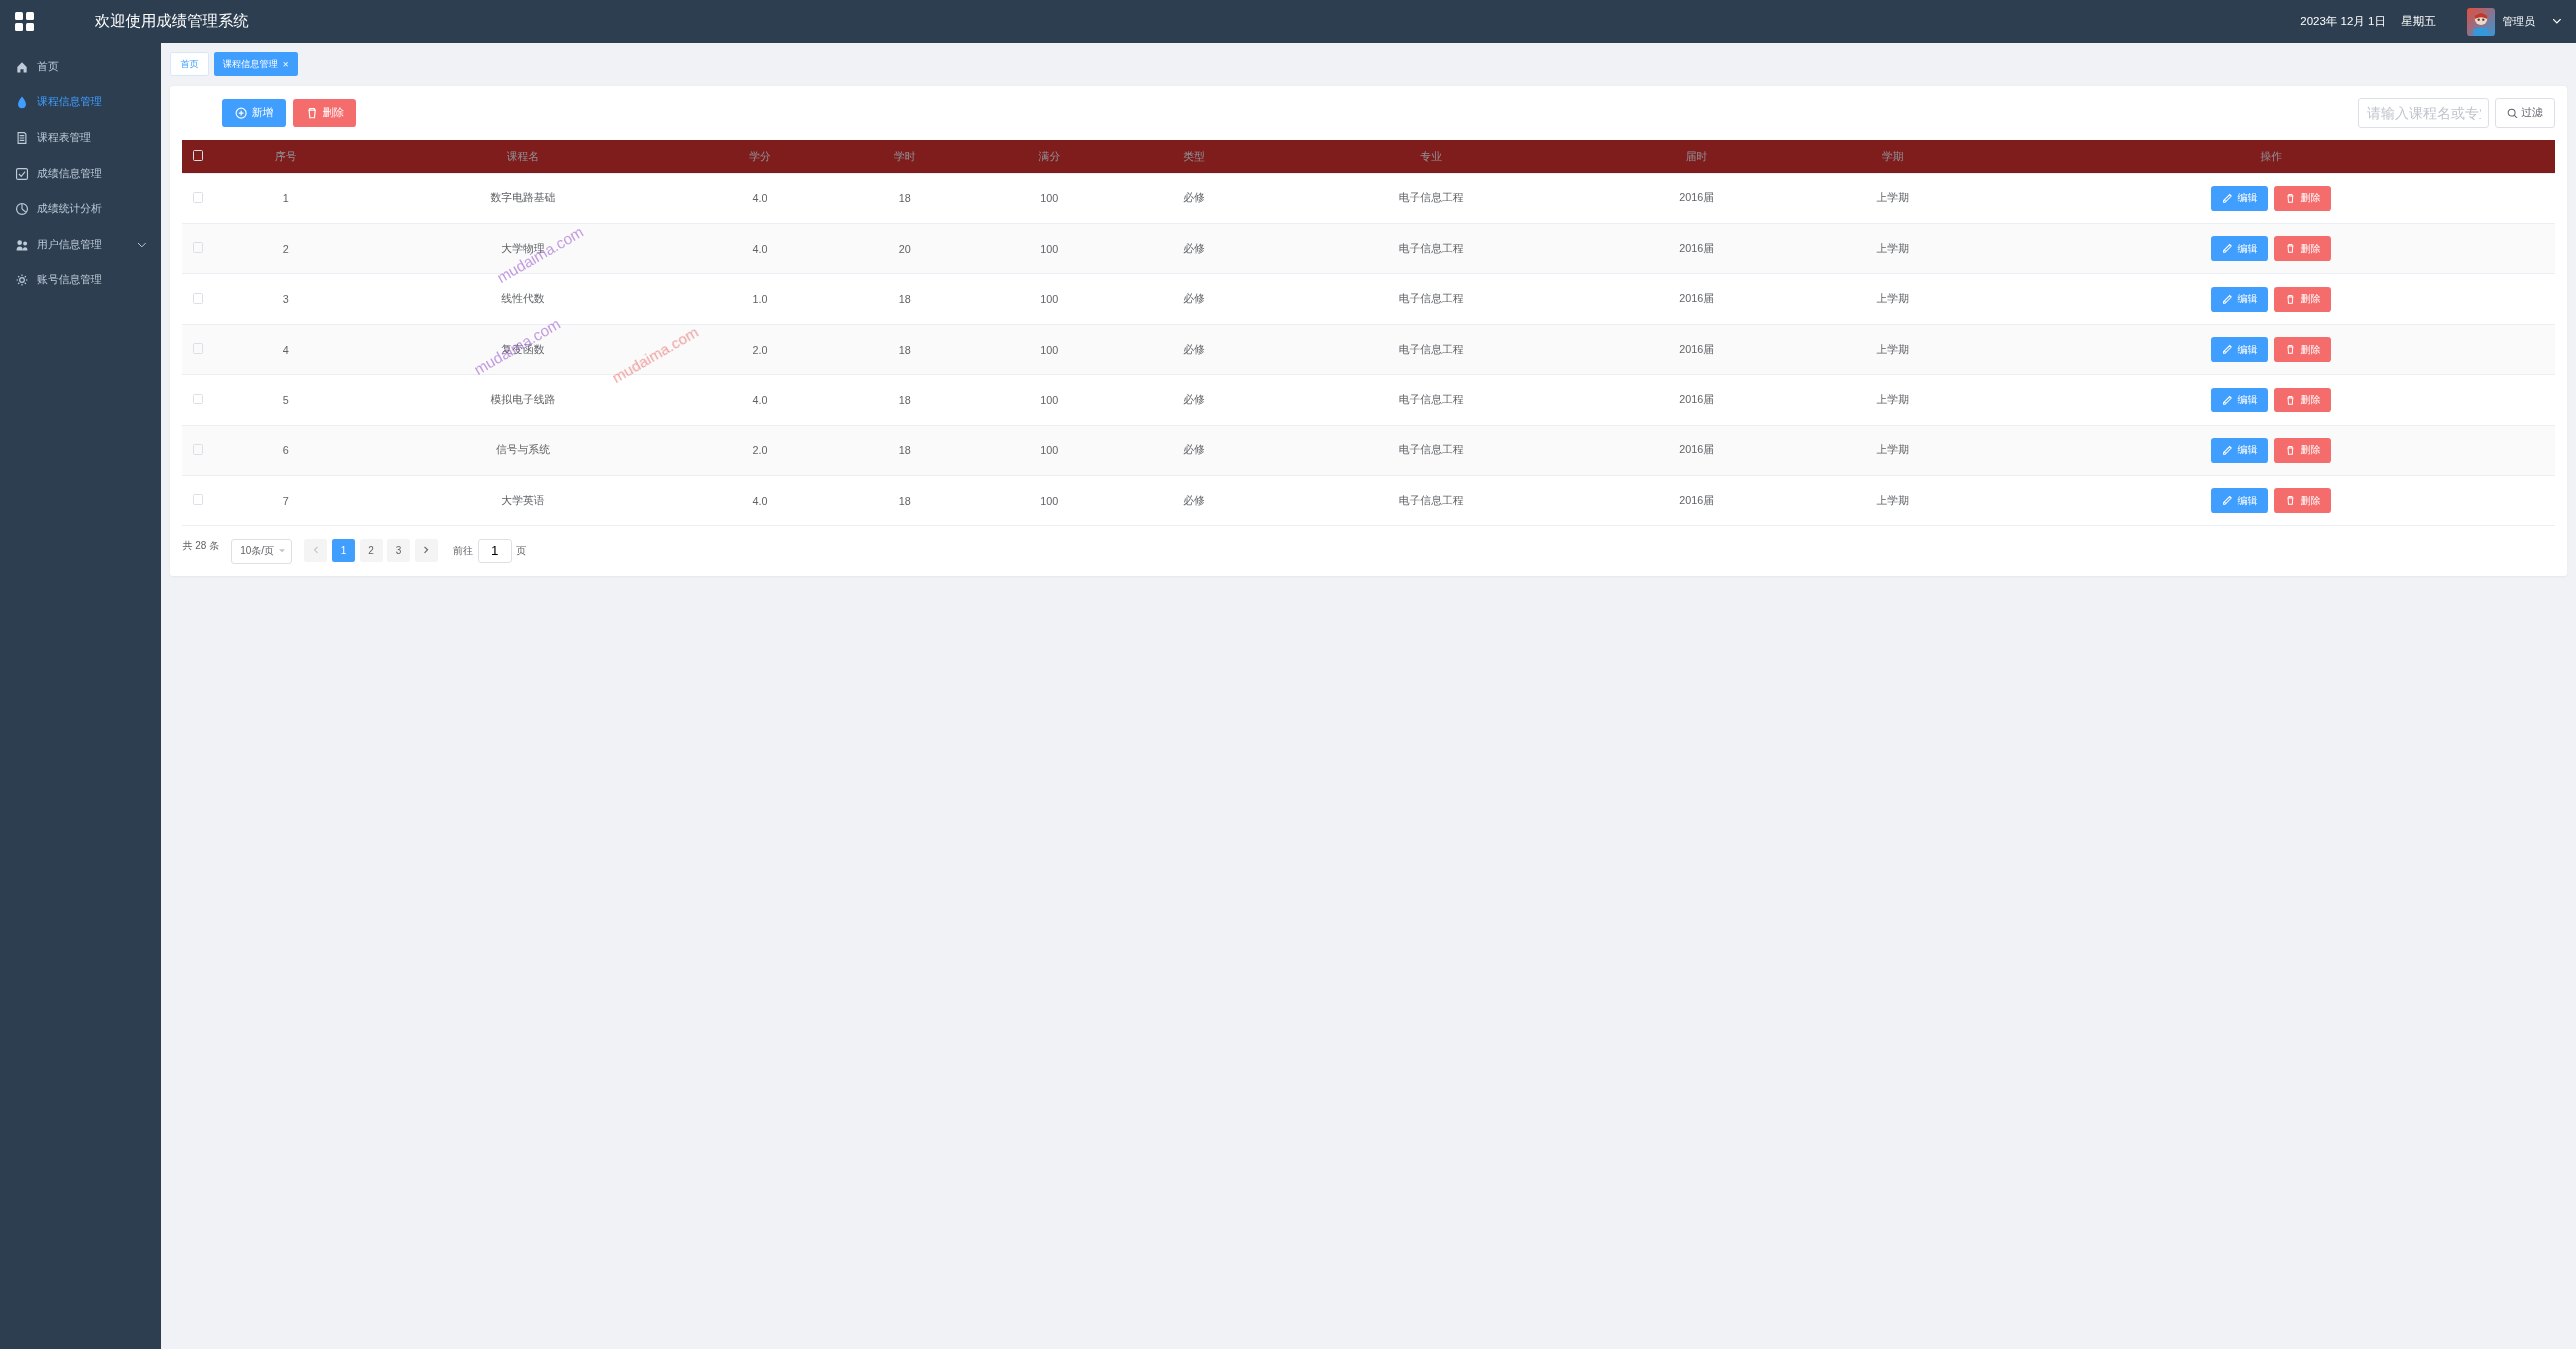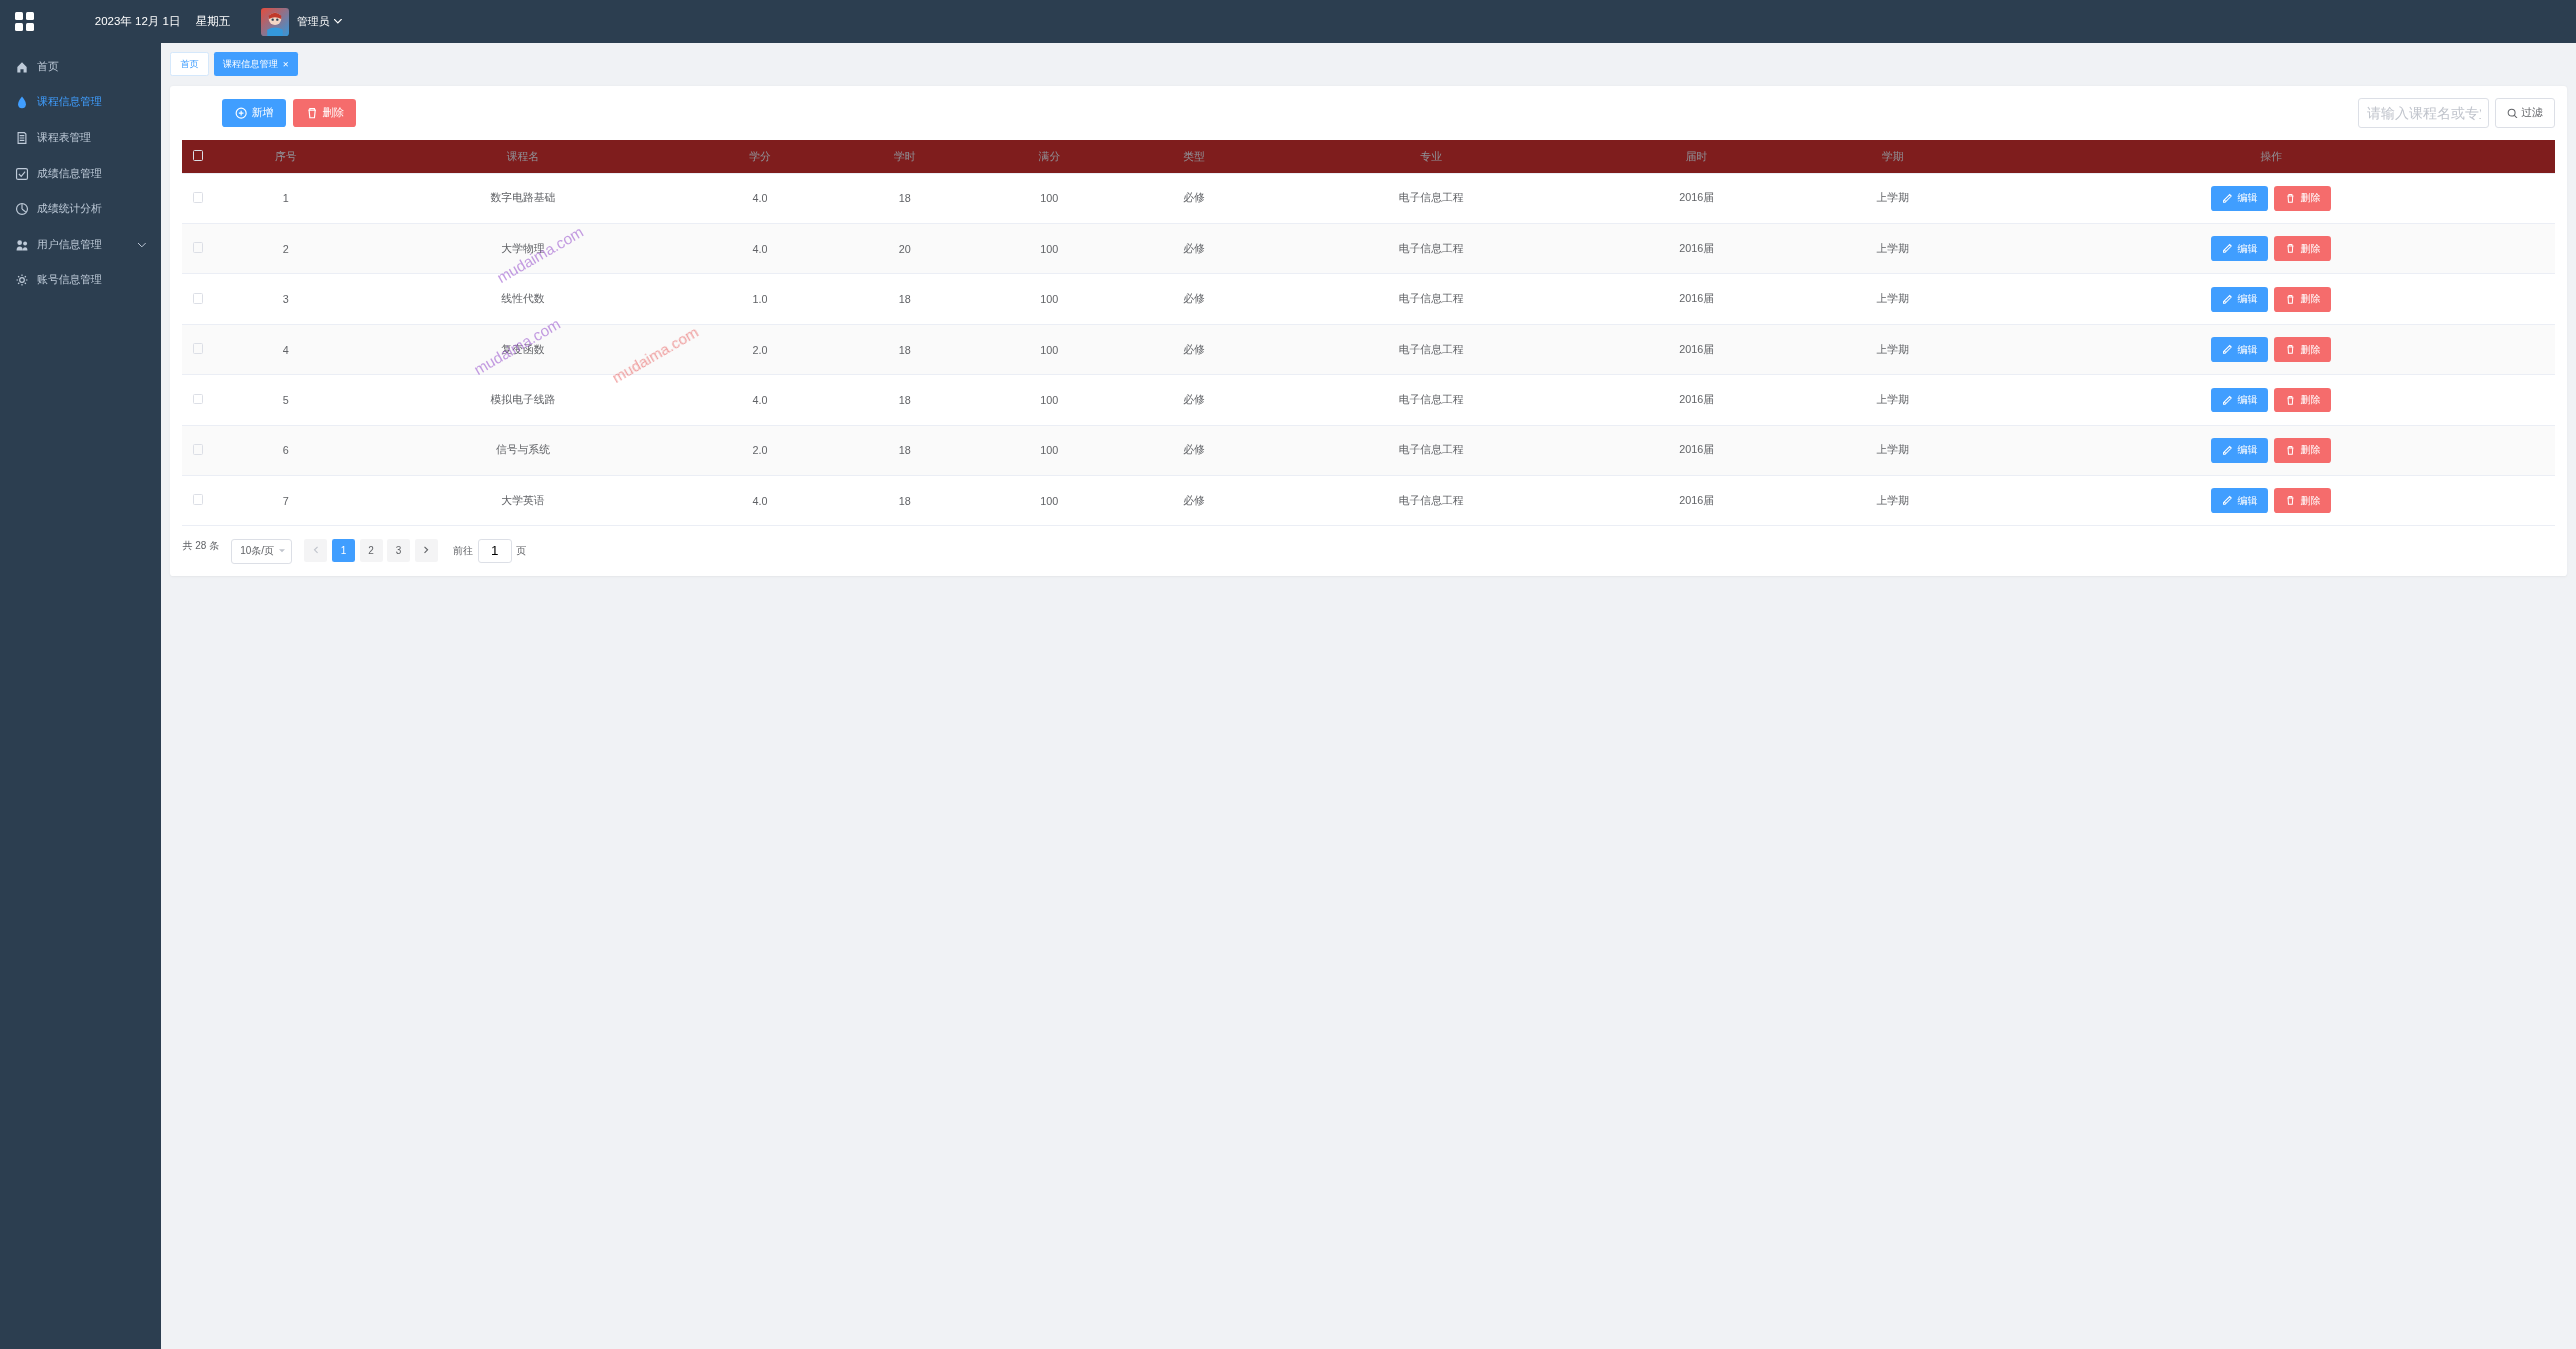--- a/index.html
+++ b/index.html
@@ -6,21 +6,21 @@
 body { font-family: -apple-system, "Helvetica Neue", Arial, sans-serif; background: #f0f2f5; color: #606266; font-size: 10.8px; }
 
 .header { height: 43px; background: #2c3e50; display: flex; align-items: center; padding: 0 15.4px; color: #fff; }
 .header-logo { width: 18.4px; height: 18.4px; display: grid; grid-template-columns: 1fr 1fr; grid-template-rows: 1fr 1fr; gap: 2.3px; margin-right: 61px; }
 .header-logo span { background: #fff; border-radius: 1.5px; }
 .header-title { font-size: 15.4px; font-weight: 400; flex: 1; }
 .header-date { margin-right: 15.4px; font-size: 11.5px; }
 .header-day { margin-right: 31px; font-size: 11.5px; }
 .avatar { width: 28px; height: 28px; border-radius: 3.1px; background: linear-gradient(135deg, #e74c3c, #3498db); margin-right: 7.7px; display: flex; align-items: center; justify-content: center; overflow: hidden; }
 .avatar svg { width: 28px; height: 28px; }
-.user-name { display: flex; align-items: center; gap: 5px; cursor: pointer; }
+.user-name { display: flex; align-items: center; gap: 18px; cursor: pointer; }
 
 .container { display: flex; height: calc(100vh - 43px); }
 .sidebar { width: 161px; background: #2c3e50; padding-top: 6.1px; }
 .menu-item { display: flex; align-items: center; padding: 10.8px 15.4px; color: #bfcbd9; cursor: pointer; gap: 7.7px; font-size: 10.8px; }
 .menu-item.active { color: #409eff; }
 .menu-item .icon { width: 14px; height: 14px; display: flex; align-items: center; justify-content: center; }
 .menu-item .chev { margin-left: auto; }
 
 .main { flex: 1; padding: 9.2px; overflow: auto; }
 .tabs { display: flex; gap: 4.6px; margin-bottom: 9.2px; }
@@ -66,20 +66,21 @@
 </head>
 <body>
 
 <div class="header">
   <div class="header-logo">
       <span></span>
       <span></span>
       <span></span>
       <span></span>
     </div>
+  <div class="header-title">欢迎使用成绩管理系统</div>
   <div class="header-date">2023年 12月 1日</div>
   <div class="header-day">星期五</div>
   <div class="avatar">
     <svg viewBox="0 0 36 36">
         <circle cx="18" cy="14" r="8" fill="#f4d7c5"></circle>
         <path d="M10 10 Q18 2 26 10 L26 14 Q18 10 10 14 Z" fill="#c0392b"></path>
         <circle cx="15" cy="15" r="1.5" fill="#2c3e50"></circle>
         <circle cx="21" cy="15" r="1.5" fill="#2c3e50"></circle>
         <path d="M8 28 Q18 22 28 28 L28 36 L8 36 Z" fill="#3498db"></path>
       </svg>

